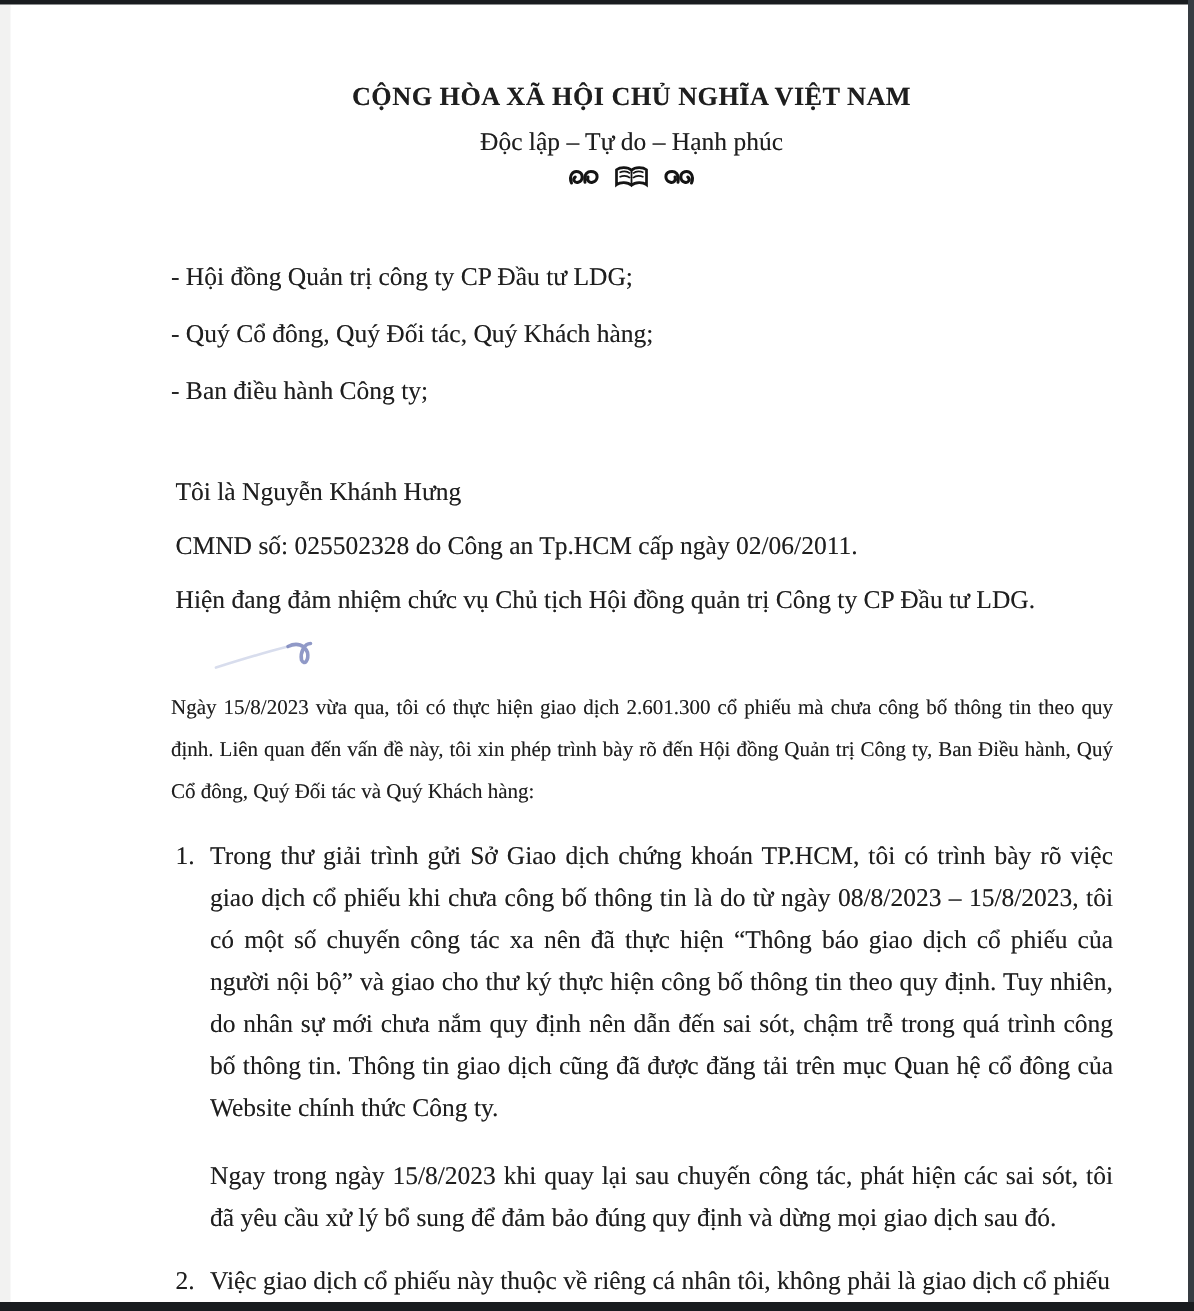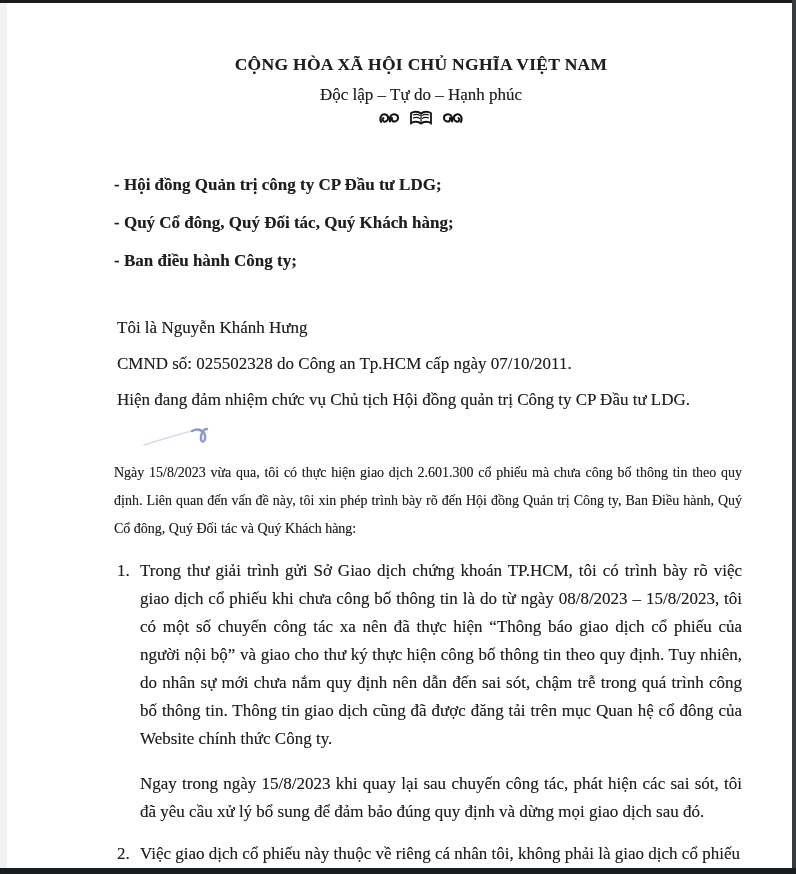--- a/index.html
+++ b/index.html
@@ -63,21 +63,21 @@
   .recipients-label {
     margin-left: 103px;
     width: 80px;
     flex: none;
     font-weight: bold;
     font-style: italic;
     text-decoration: underline;
     line-height: 38px;
     white-space: nowrap;
   }
-  .recipient-list { line-height: 38px; font-weight: bold; }
+  .recipient-list { line-height: 38px; font-weight: normal; }
   .recipient-line { white-space: nowrap; }
 
   
   .intro { margin-top: 30px; font-size: 17px; line-height: 36px; padding-left: 3px; }
 
   
   .lead {
     margin-top: 41px;
     font-size: 14px;
     line-height: 28px;
@@ -154,21 +154,21 @@
     <section class="recipients">
       <div class="recipient-list">
         <div class="recipient-line">- Hội đồng Quản trị công ty CP Đầu tư LDG;</div>
         <div class="recipient-line">- Quý Cổ đông, Quý Đối tác, Quý Khách hàng;</div>
         <div class="recipient-line">- Ban điều hành Công ty;</div>
       </div>
     </section>
 
     <section class="intro">
       <div>Tôi là Nguyễn Khánh Hưng</div>
-      <div>CMND số: 025502328 do Công an Tp.HCM cấp ngày 07/10/2011.</div>
+      <div>CMND số: 025502328 do Công an Tp.HCM cấp ngày 02/06/2011.</div>
       <div>Hiện đang đảm nhiệm chức vụ Chủ tịch Hội đồng quản trị Công ty CP Đầu tư LDG.</div>
     </section>
 
     <p class="lead">Ngày 15/8/2023 vừa qua, tôi có thực hiện giao dịch 2.601.300 cổ phiếu mà chưa công bố thông tin theo quy định. Liên quan đến vấn đề này, tôi xin phép trình bày rõ đến Hội đồng Quản trị Công ty, Ban Điều hành, Quý Cổ đông, Quý Đối tác và Quý Khách hàng:</p>
 
     <section class="items">
 
       <div class="item">
         <span class="item-num">1.</span>
         <div class="item-body">

